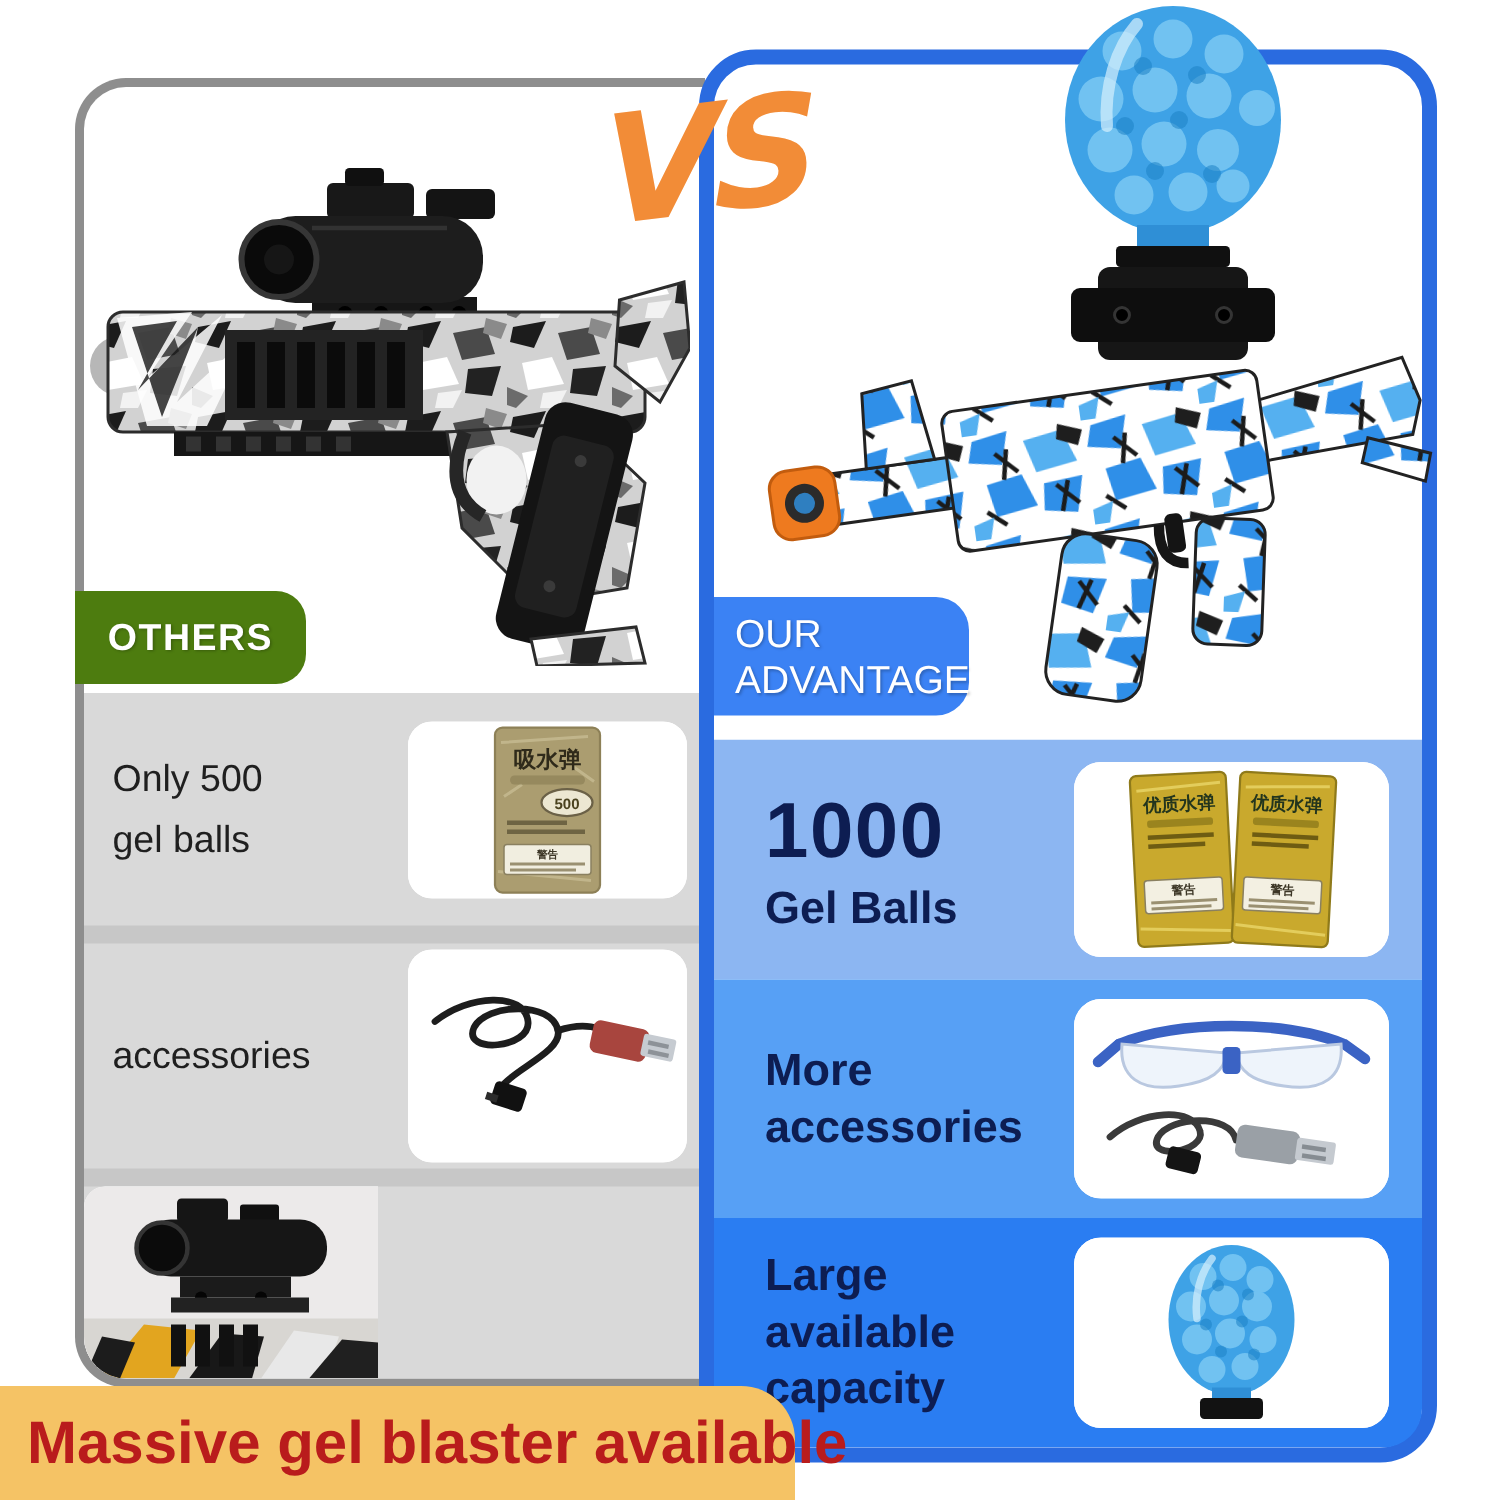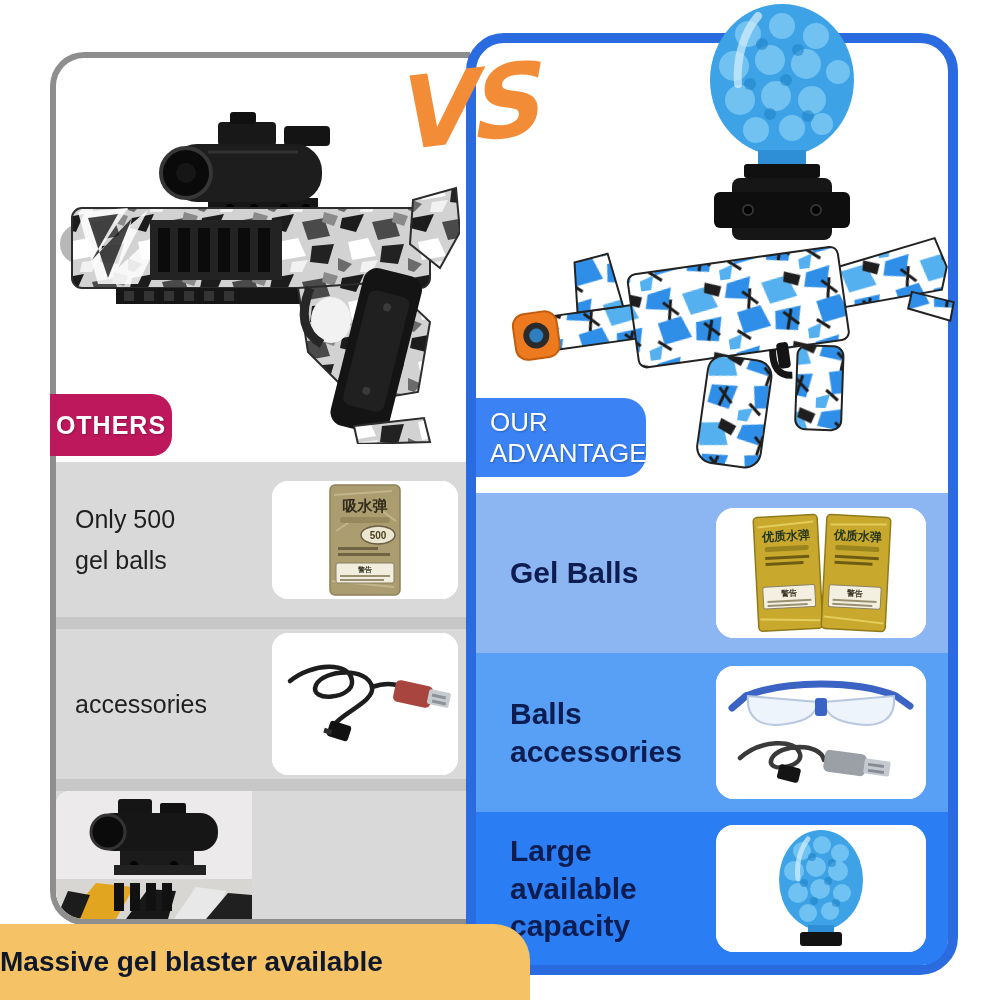--- a/index.html
+++ b/index.html
@@ -10,21 +10,21 @@
               border:6px solid #8e8e8e;border-right:none;border-radius:34px 0 0 34px;
               background:#ffffff;box-sizing:border-box;z-index:1;}
   .left-rows{position:absolute;left:0;right:0;bottom:0;top:404px;background:#c7c7c7;
              border-radius:0 0 0 28px;overflow:hidden;display:flex;flex-direction:column;}
   .grayrow{background:#d9d9d9;display:flex;align-items:center;}
   .grayrow.r1{height:160px;margin-bottom:12px;}
   .grayrow.r2{height:154px;margin-bottom:12px;}
   .grayrow.r3{flex:1;}
   .l-text{flex:1;padding-left:19px;font-size:25px;font-weight:400;color:#1f1f1f;line-height:1.62;}
   .l-card{background:#ffffff;border-radius:16px;margin-right:12px;overflow:hidden;flex:none;}
-  .others-tab{position:absolute;left:-6px;top:336px;width:122px;height:62px;background:#be185d;
+  .others-tab{position:absolute;left:-6px;top:336px;width:154px;height:62px;background:#4d7c0f;
               border-radius:0 20px 20px 0;display:flex;align-items:center;justify-content:center;
               z-index:3;}
   .others-tab span{color:#fff;font-weight:700;font-size:25px;letter-spacing:1px;
                    text-shadow:1px 1px 2px rgba(0,0,0,.25);}
   
   .right-panel{position:absolute;left:466px;top:33px;width:492px;height:942px;
                border:10px solid #2a6be0;border-radius:38px;background:#ffffff;
                box-sizing:border-box;z-index:2;}
   .right-rows{position:absolute;left:0;right:0;bottom:0;top:450px;overflow:hidden;
               border-radius:0 0 26px 26px;display:flex;flex-direction:column;}
@@ -41,21 +41,21 @@
   .adv-tab div{color:#fff;font-weight:400;font-size:26px;line-height:1.18;
                text-shadow:1px 1px 2px rgba(0,0,0,.25);}
   
   .vs{position:absolute;left:402px;top:48px;z-index:6;color:#f28c37;font-weight:700;
       font-style:italic;font-size:100px;transform:rotate(-7deg) skewX(-6deg);
       font-family:"DejaVu Sans",sans-serif;letter-spacing:-4px;}
   .pistol{position:absolute;left:58px;top:92px;z-index:2;}
   .rifle{position:absolute;left:486px;top:0;z-index:5;}
   .banner{position:absolute;left:0;top:924px;width:530px;height:76px;background:#f5c365;
           border-radius:0 36px 0 0;z-index:7;display:flex;align-items:center;}
-  .banner span{font-size:28px;font-weight:700;color:#0f172a;white-space:nowrap;}
+  .banner span{font-size:40px;font-weight:700;color:#b91c1c;padding-left:18px;white-space:nowrap;}
 </style>
 </head>
 <body>
 
 <div class="canvas">
 
   <div class="left-panel">
     <div class="left-rows">
 
       <div class="grayrow r1">
@@ -139,20 +139,21 @@
     <div class="others-tab">
       <span>OTHERS</span>
     </div>
   </div>
 
   <div class="right-panel">
     <div class="right-rows">
 
       <div class="bluerow b1">
         <div class="r-text">
+          <div class="big">1000</div>
           <div class="med">Gel Balls</div>
         </div>
         <div class="r-card" style="width:210px;height:130px;">
           <svg width="210" height="130" viewBox="0 0 210 130">
             <rect width="210" height="130" fill="#ffffff"></rect>
             <g transform="rotate(-3 70 65)">
               <rect x="40" y="8" width="64" height="114" rx="4" fill="#c9a92d" stroke="#8f7a1a" stroke-width="1.5"></rect>
               <path d="M44,18 l56,-3 M42,110 l60,4" stroke="#e3cd5c" stroke-width="2"></path>
               <text x="72" y="32" text-anchor="middle" font-size="12" font-weight="bold" fill="#23351d">优质水弹</text>
               <rect x="50" y="38" width="44" height="5" rx="2" fill="#8f7a1a" opacity=".8"></rect>
@@ -174,21 +175,21 @@
               <text x="140" y="88" text-anchor="middle" font-size="8" font-weight="bold" fill="#3c3626">警告</text>
               <rect x="118" y="92" width="44" height="2" fill="#9a9071"></rect>
               <rect x="118" y="96" width="40" height="2" fill="#9a9071"></rect>
             </g>
           </svg>
         </div>
       </div>
 
       <div class="bluerow b2">
         <div class="r-text">
-          <div class="med">Balls</div>
+          <div class="med">More</div>
           <div class="med">accessories</div>
         </div>
         <div class="r-card" style="width:210px;height:133px;">
           <svg width="210" height="133" viewBox="0 0 210 133">
             <rect width="210" height="133" fill="#ffffff"></rect>
             <g>
               <path d="M30,30 C70,14 140,14 180,30 l14,10" fill="none" stroke="#3b63c4" stroke-width="7" stroke-linecap="round"></path>
               <path d="M30,30 L16,42" fill="none" stroke="#3b63c4" stroke-width="7" stroke-linecap="round"></path>
               <path d="M32,30 C30,52 44,62 70,58 C92,55 100,48 102,36 Z" fill="#eef4fb" stroke="#b9c8e0" stroke-width="2"></path>
               <path d="M178,30 C180,52 166,62 140,58 C118,55 110,48 108,36 Z" fill="#eef4fb" stroke="#b9c8e0" stroke-width="2"></path>

